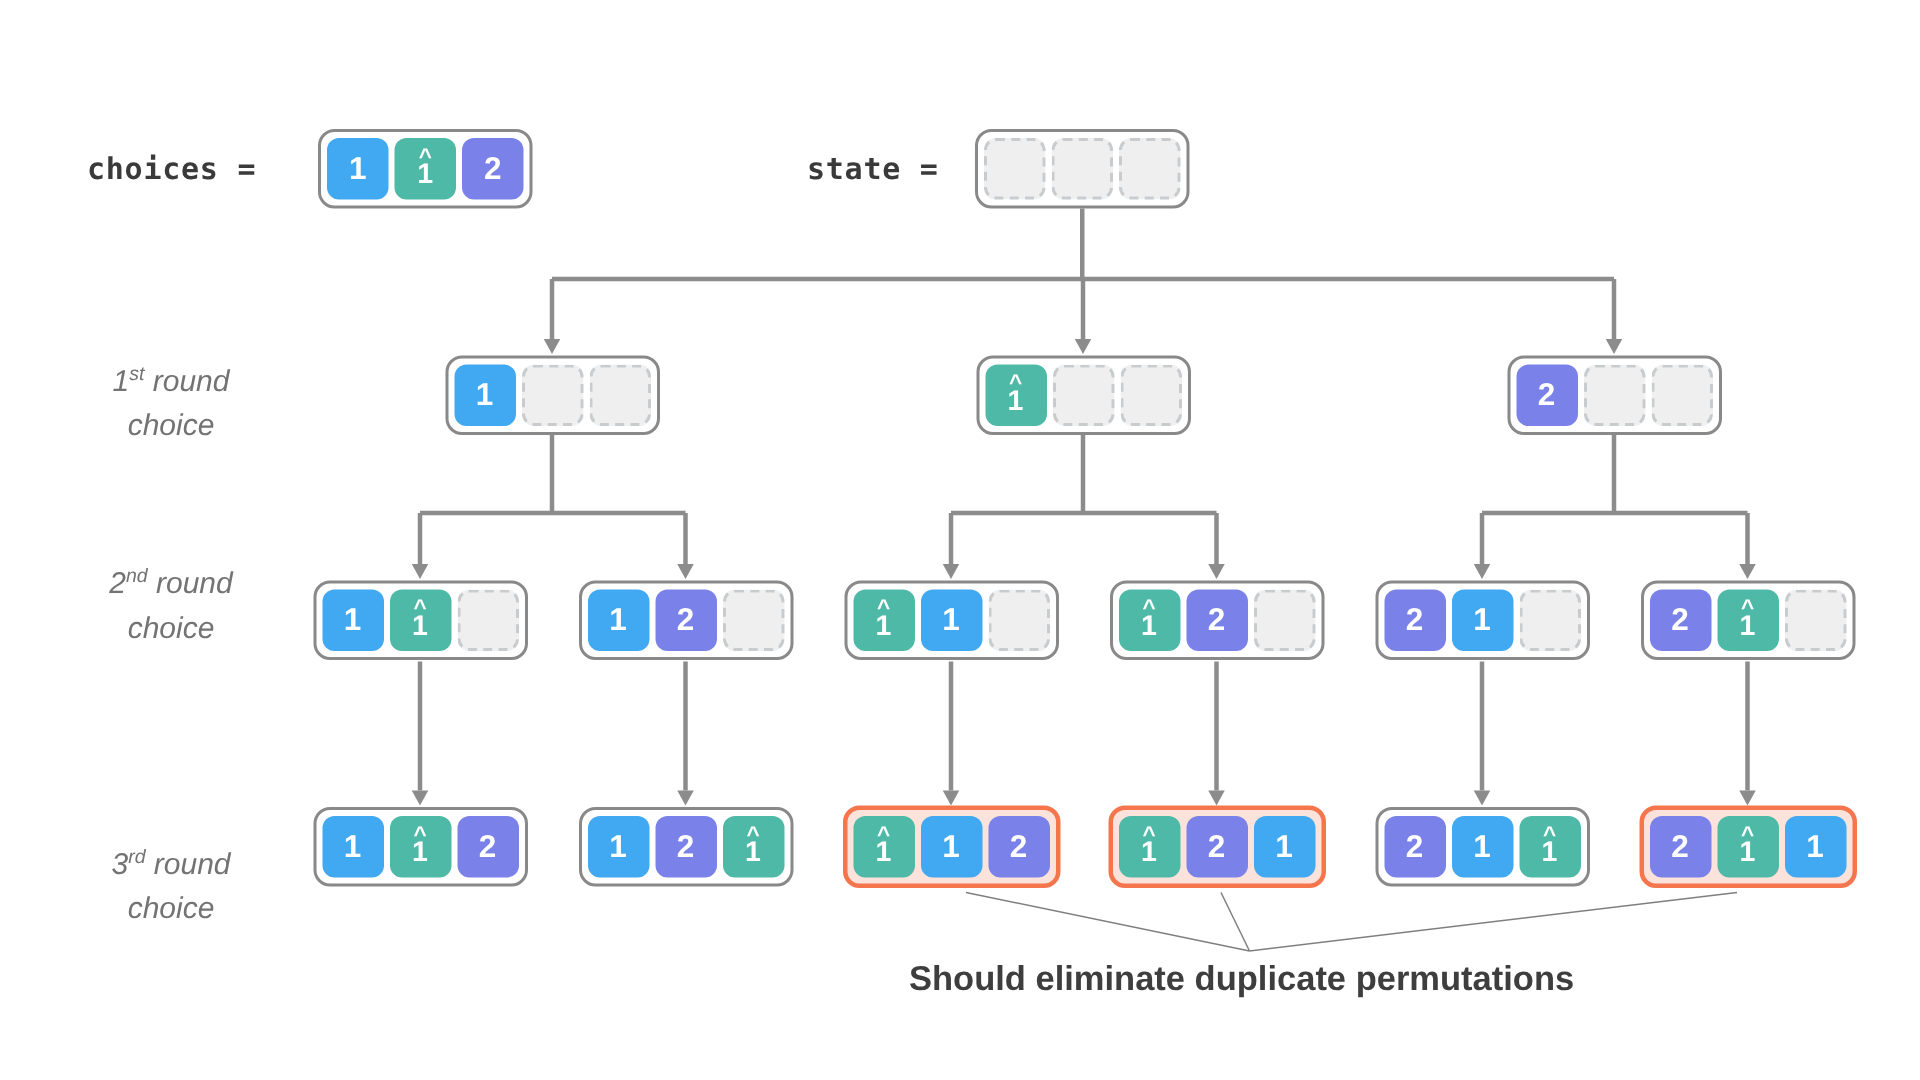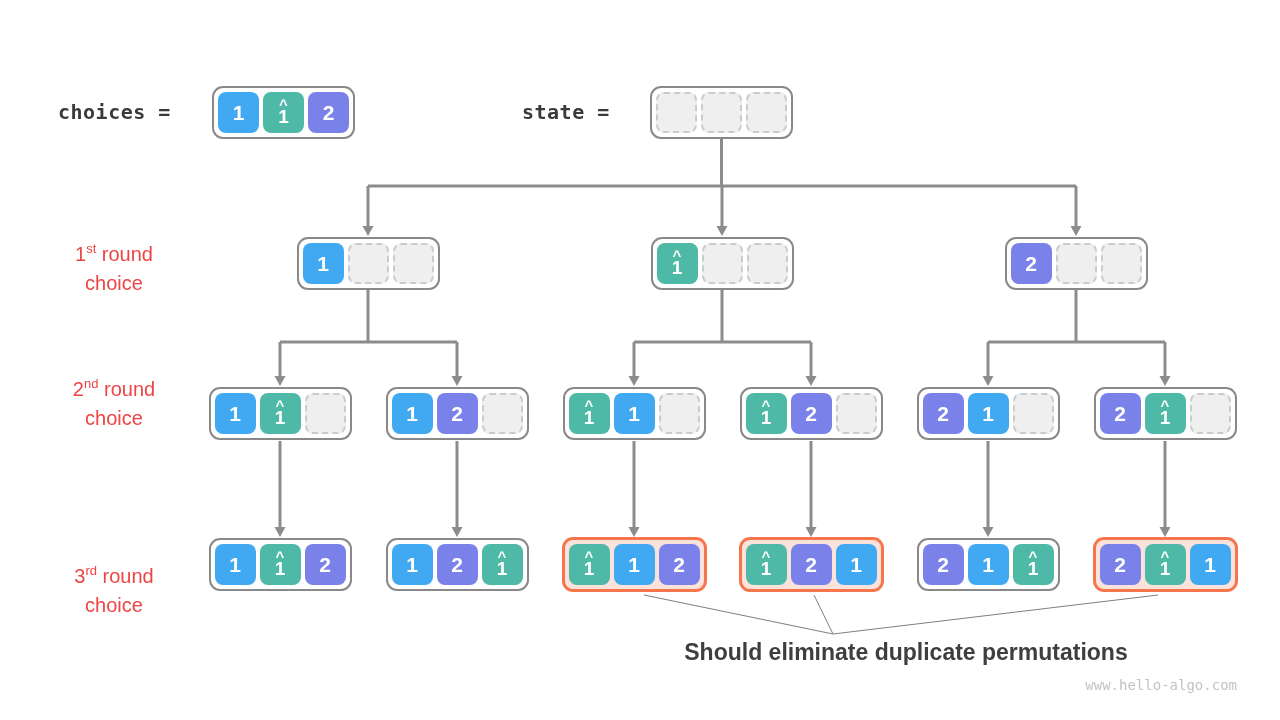--- a/index.html
+++ b/index.html
@@ -15,23 +15,23 @@
   .c-blue{background:var(--blue,#41A9F1);}
   .c-teal{background:var(--teal,#4EB9A6);}
   .c-purple{background:var(--purple,#7A82E9);}
   .c-empty{background:var(--empty-bg,#EFEFEF);border:2px dashed var(--empty-border,#C9CCCE);}
   .numOnly{font-size:21px;line-height:21px;}
   .hat{font-size:15px;line-height:9px;margin-bottom:-1px;}
   .num{font-size:19px;line-height:17px;}
   .eq-label{position:absolute;font-family:"DejaVu Sans Mono",monospace;font-weight:700;
             font-size:20px;color:#3A3A3A;letter-spacing:.5px;z-index:2;}
   .row-label{position:absolute;left:38px;width:152px;text-align:center;font-size:20px;
-             line-height:29px;color:#ef4444;z-index:2;}
+             line-height:29px;color:#737373;z-index:2;font-style:italic;}
   .row-label sup{font-size:13px;}
-  .annotation{position:absolute;left:606px;top:639px;width:600px;text-align:center;
+  .annotation{position:absolute;left:606px;top:639px;width:600px;
               font-weight:700;font-size:23px;color:#3E3E3E;z-index:2;}
   .watermark{position:absolute;left:957px;top:677px;width:280px;text-align:right;
              font-family:"DejaVu Sans Mono",monospace;font-size:14px;color:#C3C3C3;z-index:2;}
 </style>
 </head>
 <body>
 
 <div class="stage">
 
   <svg class="connectors" width="1280" height="720" viewBox="0 0 1280 720">
@@ -81,21 +81,21 @@
       <polygon points="1159.5,527 1170.5,527 1165,537"></polygon>
     </g>
     <g stroke="#7F7F7F" stroke-width="1" fill="none">
       <path d="M644 595 L833 634"></path>
       <path d="M814 595 L833 634"></path>
       <path d="M1158 595 L833 634"></path>
     </g>
   </svg>
 
   <div class="eq-label" style="left:58px;top:100px">choices =</div>
-  <div class="eq-label" style="left:522px;top:100px">state =</div>
+  <div class="eq-label" style="left:538px;top:100px">state =</div>
 
   <div class="node" id="choices-box" style="left:212px;top:86px">
       <div class="cell c-blue">
         <span class="numOnly">1</span>
       </div>
       <div class="cell c-teal">
         <span class="hat">^</span>
         <span class="num">1</span>
       </div>
       <div class="cell c-purple">
@@ -115,21 +115,20 @@
   <div class="row-label" style="top:369px">
     <span>2</span><sup>nd</sup><span> round</span><br>
     <span>choice</span>
   </div>
   <div class="row-label" style="top:556px">
     <span>3</span><sup>rd</sup><span> round</span><br>
     <span>choice</span>
   </div>
 
   <div class="annotation">Should eliminate duplicate permutations</div>
-  <div class="watermark">www.hello-algo.com</div>
 
 <div class="node" style="left: 296.5px; top: 237px;">
       <div class="cell c-blue">
         <span class="numOnly">1</span>
       </div>
       <div class="cell c-empty"></div>
       <div class="cell c-empty"></div>
     </div>
     <div class="node" style="left: 650.5px; top: 237px;">
       <div class="cell c-teal">

